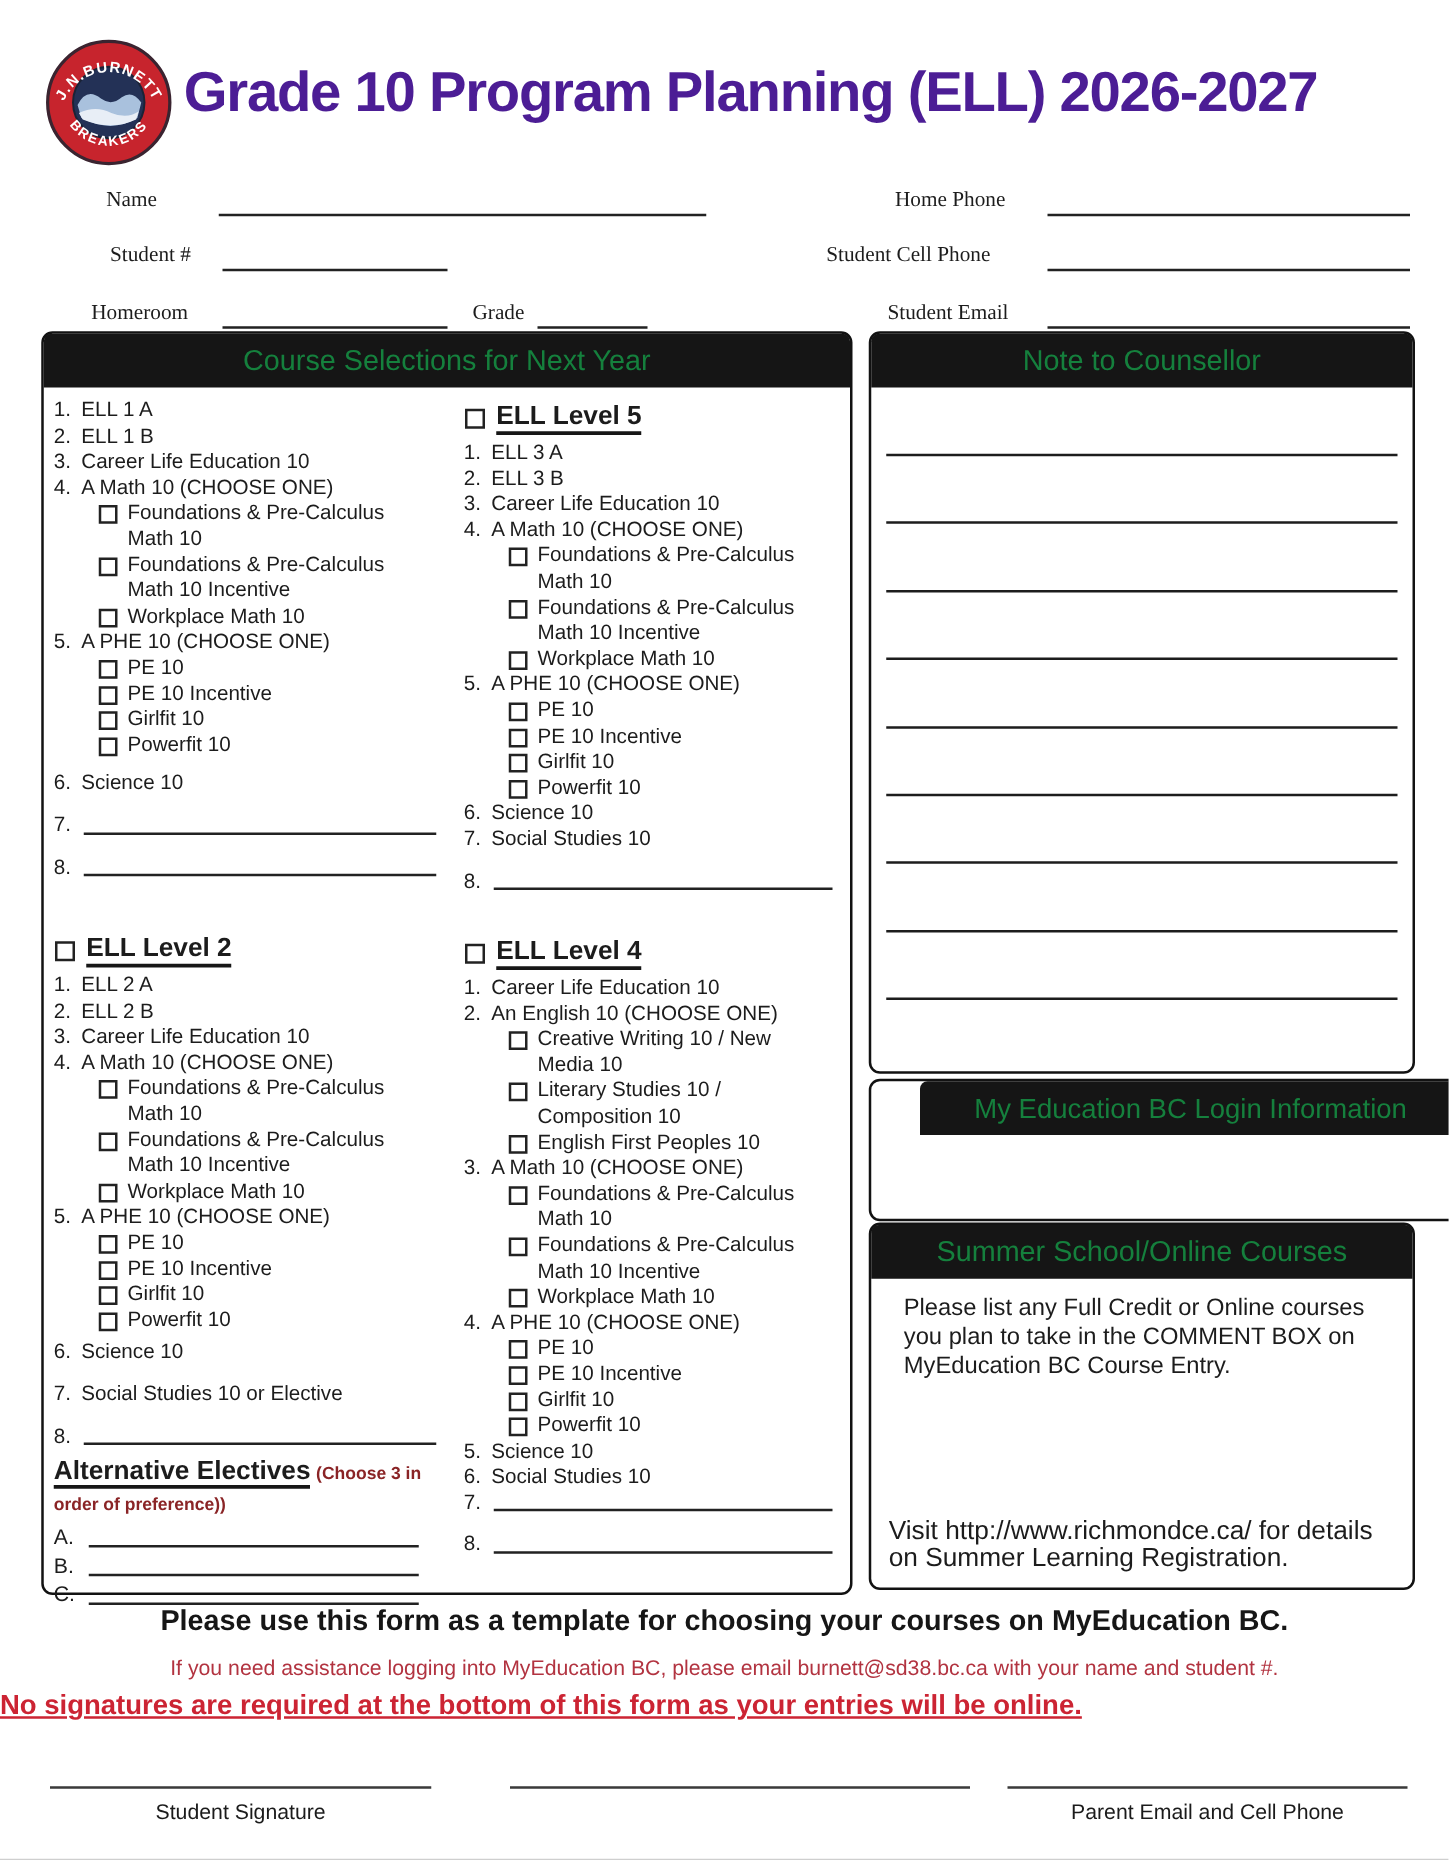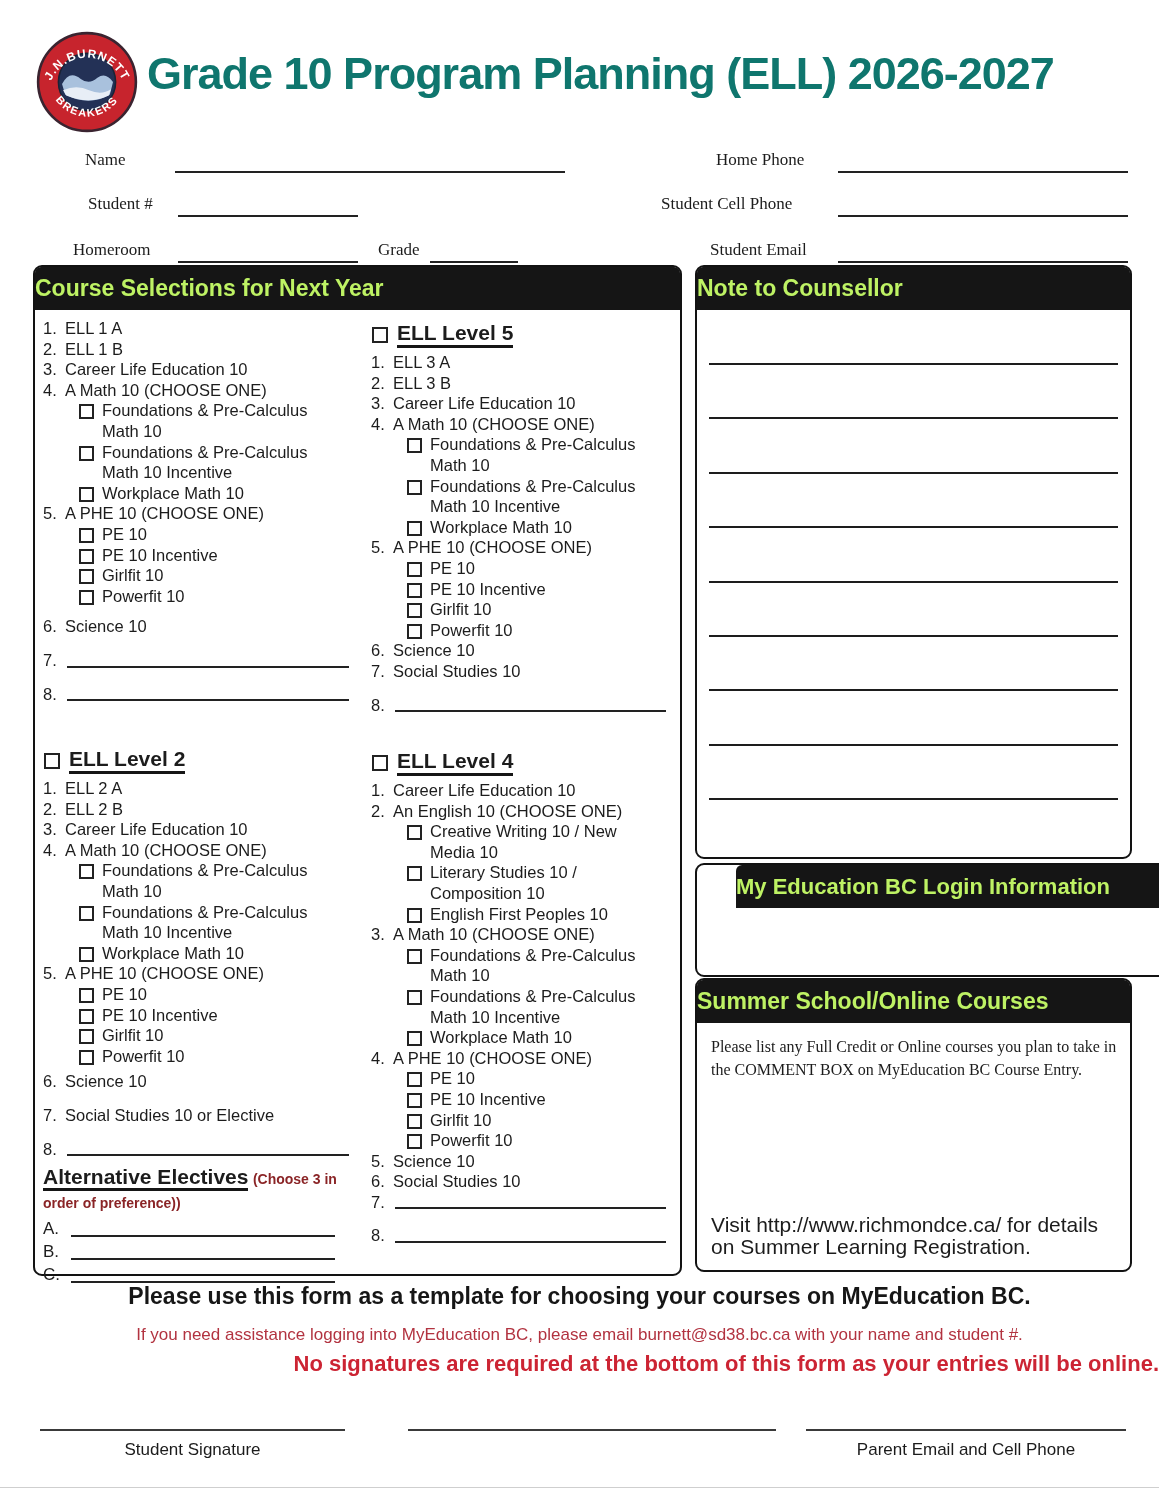--- a/index.html
+++ b/index.html
@@ -2,29 +2,29 @@
 <html style="--bar-black: #151515; --line-black: #222222; --note-red: #8a2426; --body-red: #b23340; --strong-red: #cc2433; --logo-red: #c7242d; --logo-navy: #233156; --logo-wave: #a9c1dd;"><head>
 <meta charset="utf-8">
 <style>
   html,body{margin:0;padding:0;background:#fff;}
   .page{position:relative;width:1159px;height:1500px;background:#fff;overflow:hidden;
         font-family:"Liberation Sans",sans-serif;color:#1c1c1c;}
 
   
   .logo{position:absolute;left:35px;top:27px;width:104px;height:110px;}
   .page-title{position:absolute;left:147px;top:48px;margin:0;font-size:45px;font-weight:bold;
-              letter-spacing:-1px;color:#0f766e;white-space:nowrap;}
+              letter-spacing:-1px;color:#4c1d95;white-space:nowrap;}
 
   
   .flabel{position:absolute;font-size:17px;white-space:nowrap;font-family:Liberation Serif, serif;}
   .fline{position:absolute;height:1px;border-bottom:2px solid var(--line-black,#222);}
 
   
   .panel{position:absolute;border:2px solid #121212;border-radius:9px;background:#fff;}
-  .panel-bar{background:var(--bar-black,#151515);color:#bef264;font-weight:bold;text-align:left;
+  .panel-bar{background:var(--bar-black,#151515);color:#15803d;font-weight:normal;text-align:center;
              height:43px;line-height:43px;font-size:23px;border-radius:6px 6px 0 0;}
 
   
   .course-box{left:33px;top:265px;width:645px;height:1007px;}
   .course-body{display:flex;padding:8px 4px 0 8px;}
   .colL{width:314px;}
   .colR{width:303px;margin-left:14px;}
   .level-first{height:426px;}
   .level-head{display:flex;align-items:flex-start;margin:2px 0 4px 0;}
   .cbox-lg{flex:0 0 auto;width:12px;height:12px;border:2px solid #222;margin:7px 9px 0 1px;}
@@ -48,30 +48,30 @@
   .alt-note{font-size:14px;font-weight:bold;color:var(--note-red,#8a2426);}
   .alt-row{display:flex;font-size:17px;line-height:23px;}
   .alt-letter{flex:0 0 26px;}
 
   
   .note-box{left:695px;top:265px;width:433px;height:590px;}
   .rule-line{position:absolute;left:12px;right:12px;border-bottom:2px solid #1d1d1d;}
   .myed-box{left:695px;top:863px;width:433px;height:110px;padding-left:39px;}
   .myed-body{height:63px;}
   .summer-box{left:695px;top:978px;width:433px;height:290px;}
-  .summer-body{padding:12px 10px 0 14px;font-size:16px;line-height:23px;font-family:Liberation Serif, serif;}
+  .summer-body{padding:12px 10px 0 26px;font-size:19px;line-height:23px;}
   .summer-footer{position:absolute;left:14px;right:8px;bottom:12px;font-size:21px;line-height:22px;}
 
   
   .footer-line1{position:absolute;left:0;top:1283px;width:100%;text-align:center;
                 font-size:23px;font-weight:bold;color:#161616;}
   .footer-line2{position:absolute;left:0;top:1325px;width:100%;text-align:center;
                 font-size:17px;color:var(--body-red,#b23340);}
-  .footer-line3{position:absolute;left:0;top:1351px;width:100%;text-align:right;
-                font-size:22px;font-weight:bold;color:var(--strong-red,#cc2433);}
+  .footer-line3{position:absolute;left:0;top:1351px;width:100%;text-align:left;
+                font-size:22px;font-weight:bold;color:var(--strong-red,#cc2433);text-decoration:underline;}
   .sig{position:absolute;top:1428px;}
   .sig-line{height:1px;border-bottom:2.5px solid #3a3a3a;}
   .sig-label{text-align:center;font-size:17px;margin-top:9px;color:#1b1b1b;}
   .page-edge{position:absolute;left:0;top:1487px;width:100%;border-bottom:1px solid #cfcfcf;}
 </style>
 </head>
 <body>
 
 <div class="page">
 

